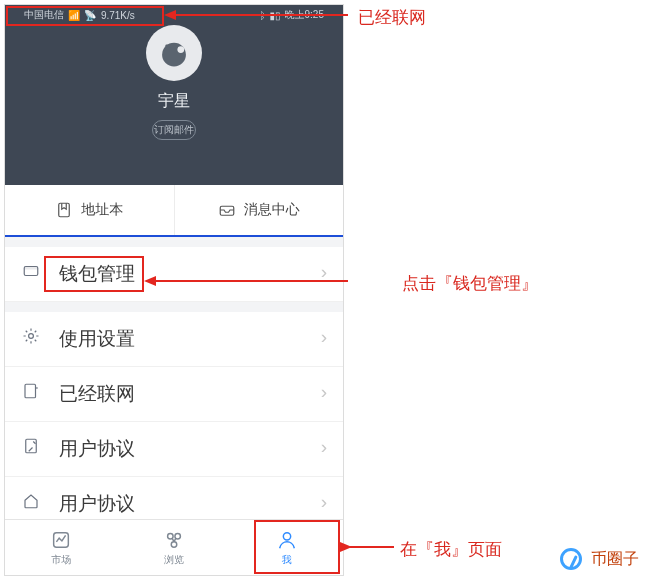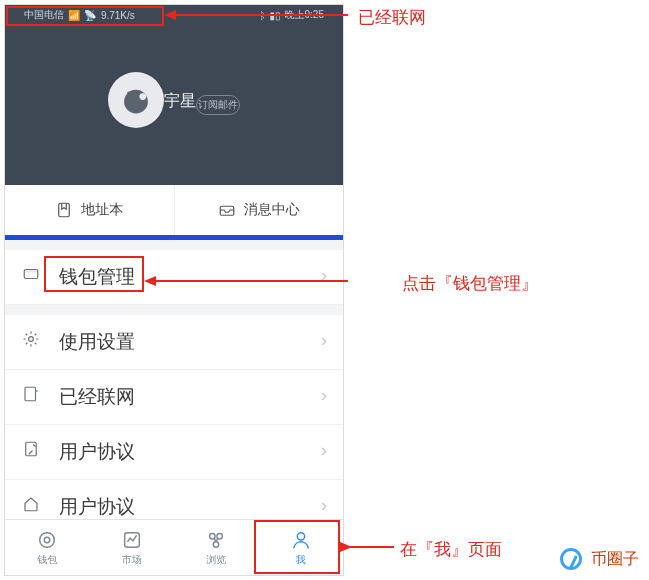--- a/index.html
+++ b/index.html
@@ -28,22 +28,22 @@
     display: flex;
     align-items: center;
     justify-content: space-between;
     padding: 0 19px;
   }
   .status-left, .status-right { display: flex; align-items: center; gap: 4px; }
   .profile-area {
     background: #3e4754;
     height: 160px;
     display: flex;
+    flex-direction: column;
     align-items: center;
-    justify-content: center;
     color: #eef1f4;
   }
   .avatar {
     width: 56px; height: 56px;
     border-radius: 50%;
     background: #e8eaed;
     display: flex; align-items: center; justify-content: center;
     margin-bottom: 10px;
   }
   .avatar svg { width: 34px; height: 34px; }
@@ -51,21 +51,21 @@
   .sub-btn {
     border: 1px solid #7d8793;
     border-radius: 10px;
     padding: 2px 1px;
     font-size: 10px;
     color: #b9c0c8;
   }
   .two-col {
     display: flex;
     background: #fff;
-    border-bottom: 5px solid #1d4ed8;
+    border-bottom: 2px solid #1d4ed8;
   }
   .two-col .col {
     flex: 1;
     display: flex;
     align-items: center;
     justify-content: center;
     gap: 8px;
     padding: 16px 0;
     font-size: 14px;
     color: #414141;
@@ -253,27 +253,20 @@
           <path d="M4 11l8-7 8 7v9a1 1 0 0 1-1 1H5a1 1 0 0 1-1-1z" fill="none" stroke="#6b7380" stroke-width="1.6"></path>
         </svg>
     </span>
     <span>用户协议</span>
     <span class="chev">›</span>
   </div>
 
   <div class="tabbar">
     <div class="tab">
       <svg viewBox="0 0 24 24">
-          <circle cx="12" cy="12" r="8" fill="none" stroke="currentColor" stroke-width="1.6"></circle>
-          <circle cx="12" cy="12" r="3" fill="none" stroke="currentColor" stroke-width="1.6"></circle>
-        </svg>
-      <span>钱包</span>
-    </div>
-    <div class="tab">
-      <svg viewBox="0 0 24 24">
           <rect x="4" y="4" width="16" height="16" rx="3" fill="none" stroke="currentColor" stroke-width="1.6"></rect>
           <path d="M7 14l3-4 3 3 4-6" fill="none" stroke="currentColor" stroke-width="1.6"></path>
         </svg>
       <span>市场</span>
     </div>
     <div class="tab">
       <svg viewBox="0 0 24 24">
           <circle cx="8" cy="8" r="3" fill="none" stroke="currentColor" stroke-width="1.6"></circle>
           <circle cx="16" cy="8" r="3" fill="none" stroke="currentColor" stroke-width="1.6"></circle>
           <circle cx="12" cy="17" r="3" fill="none" stroke="currentColor" stroke-width="1.6"></circle>

